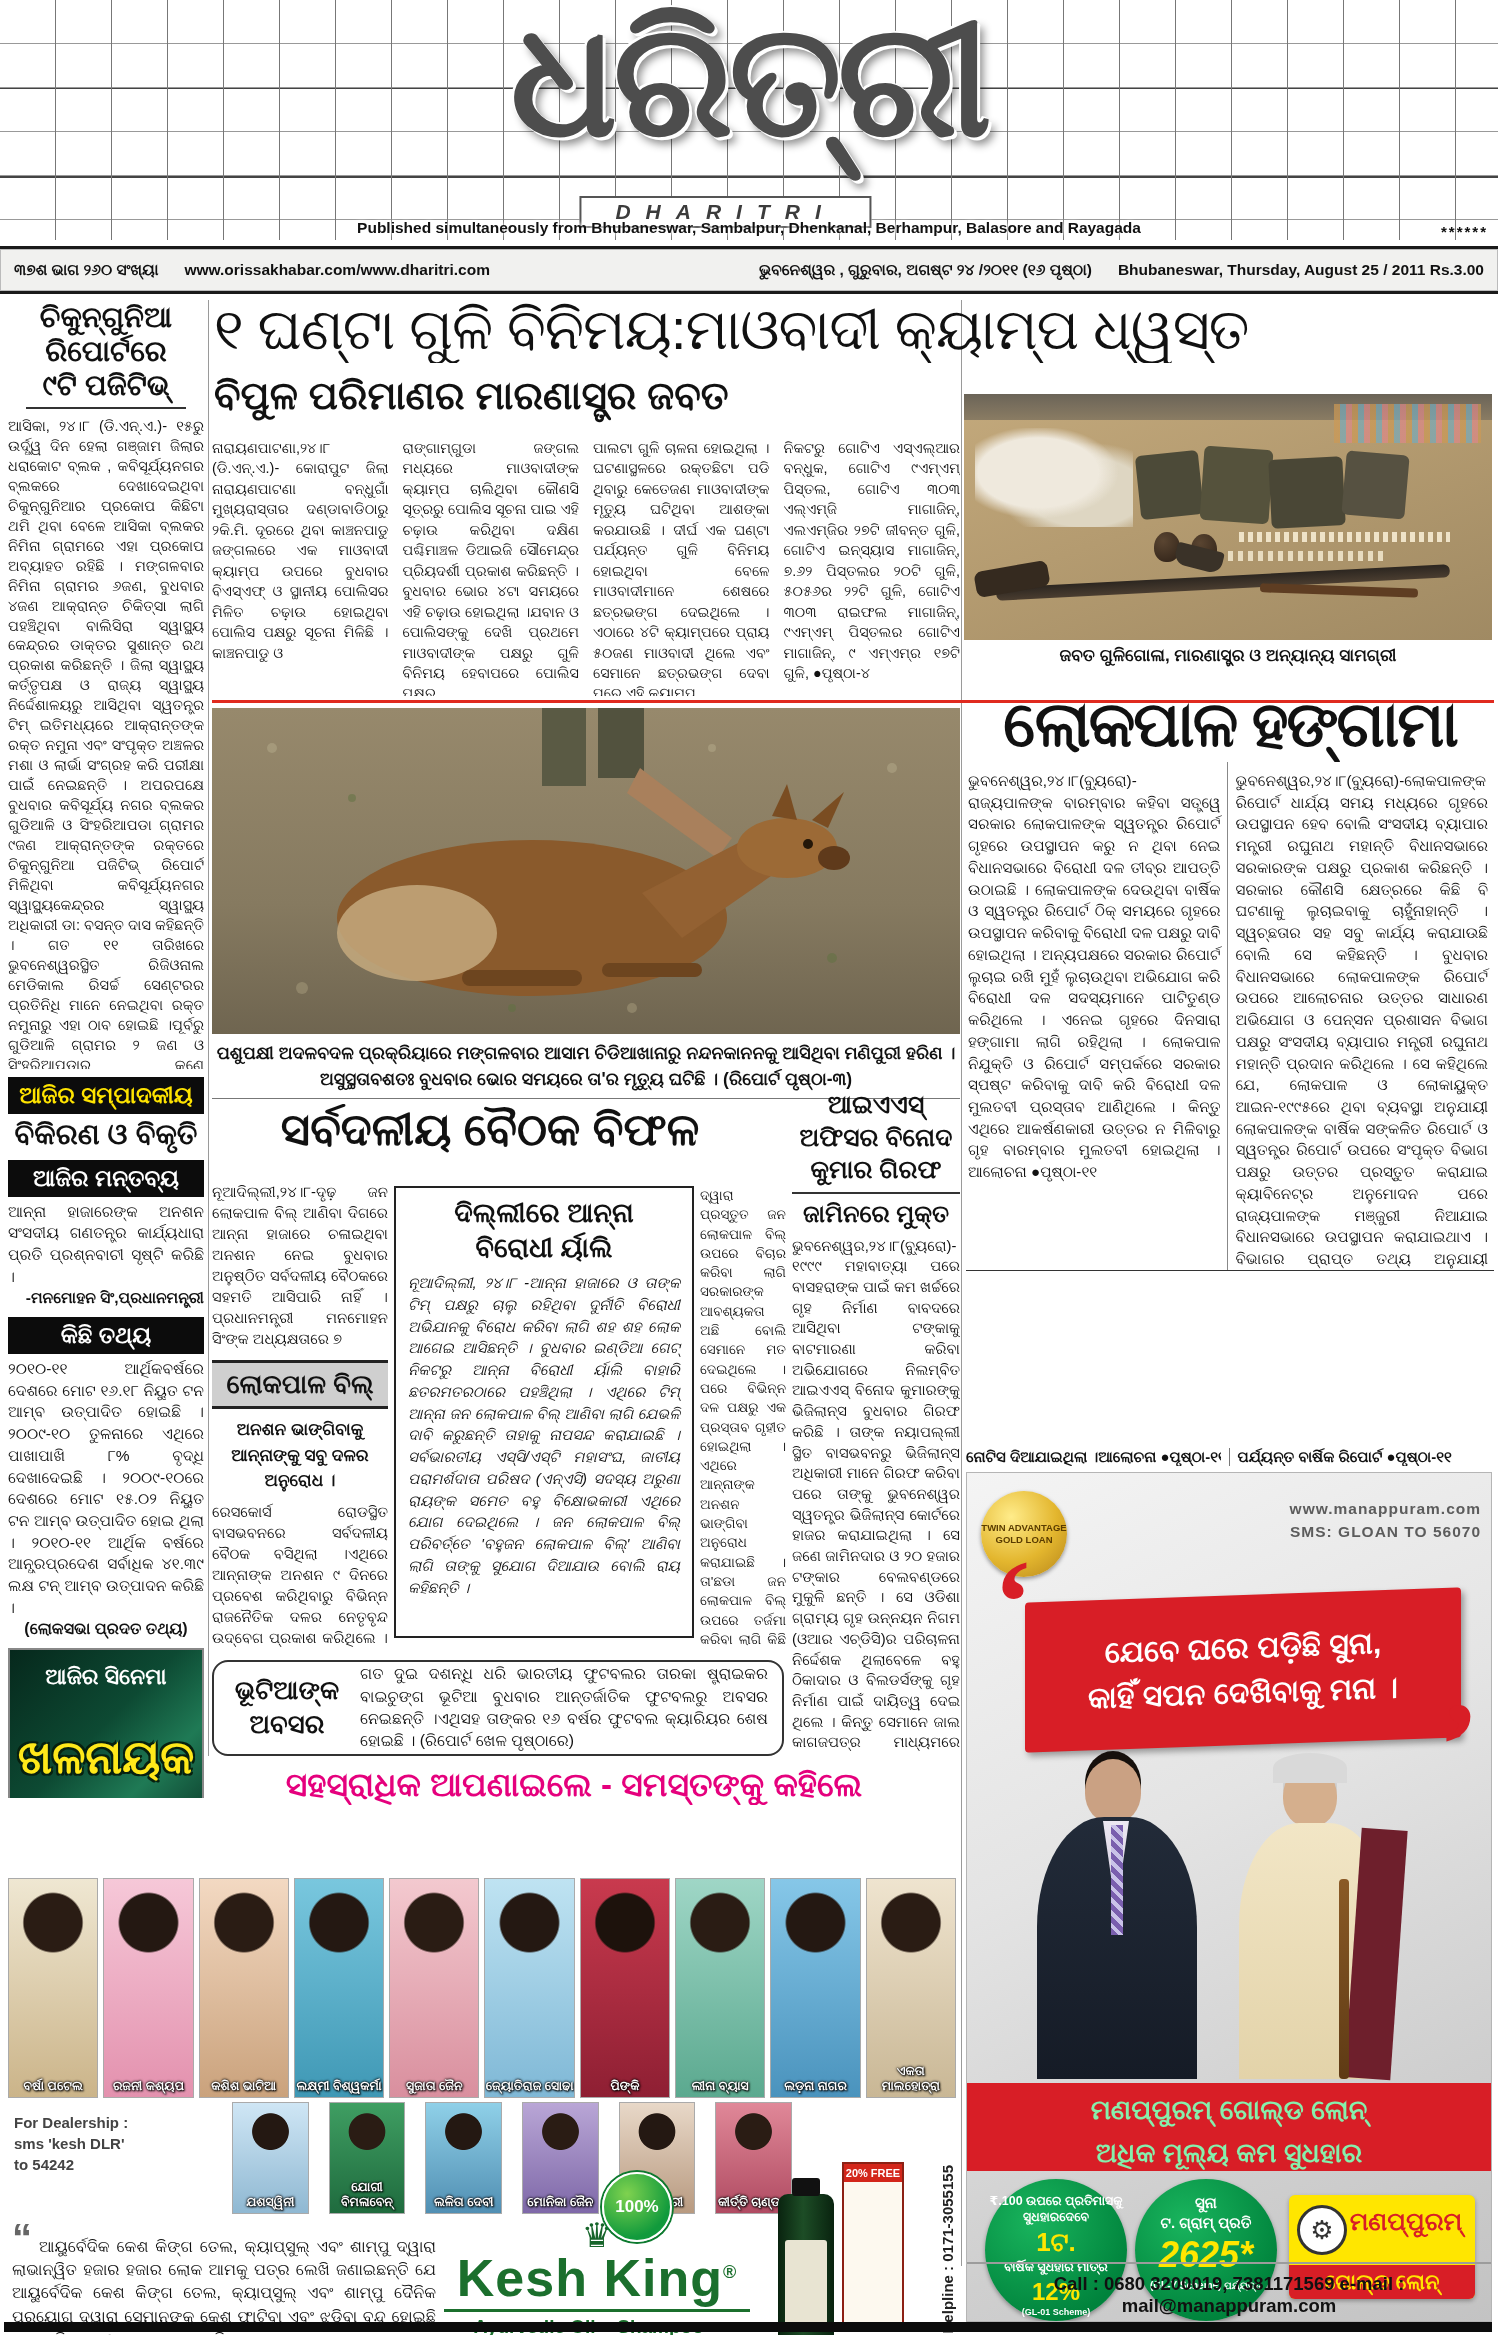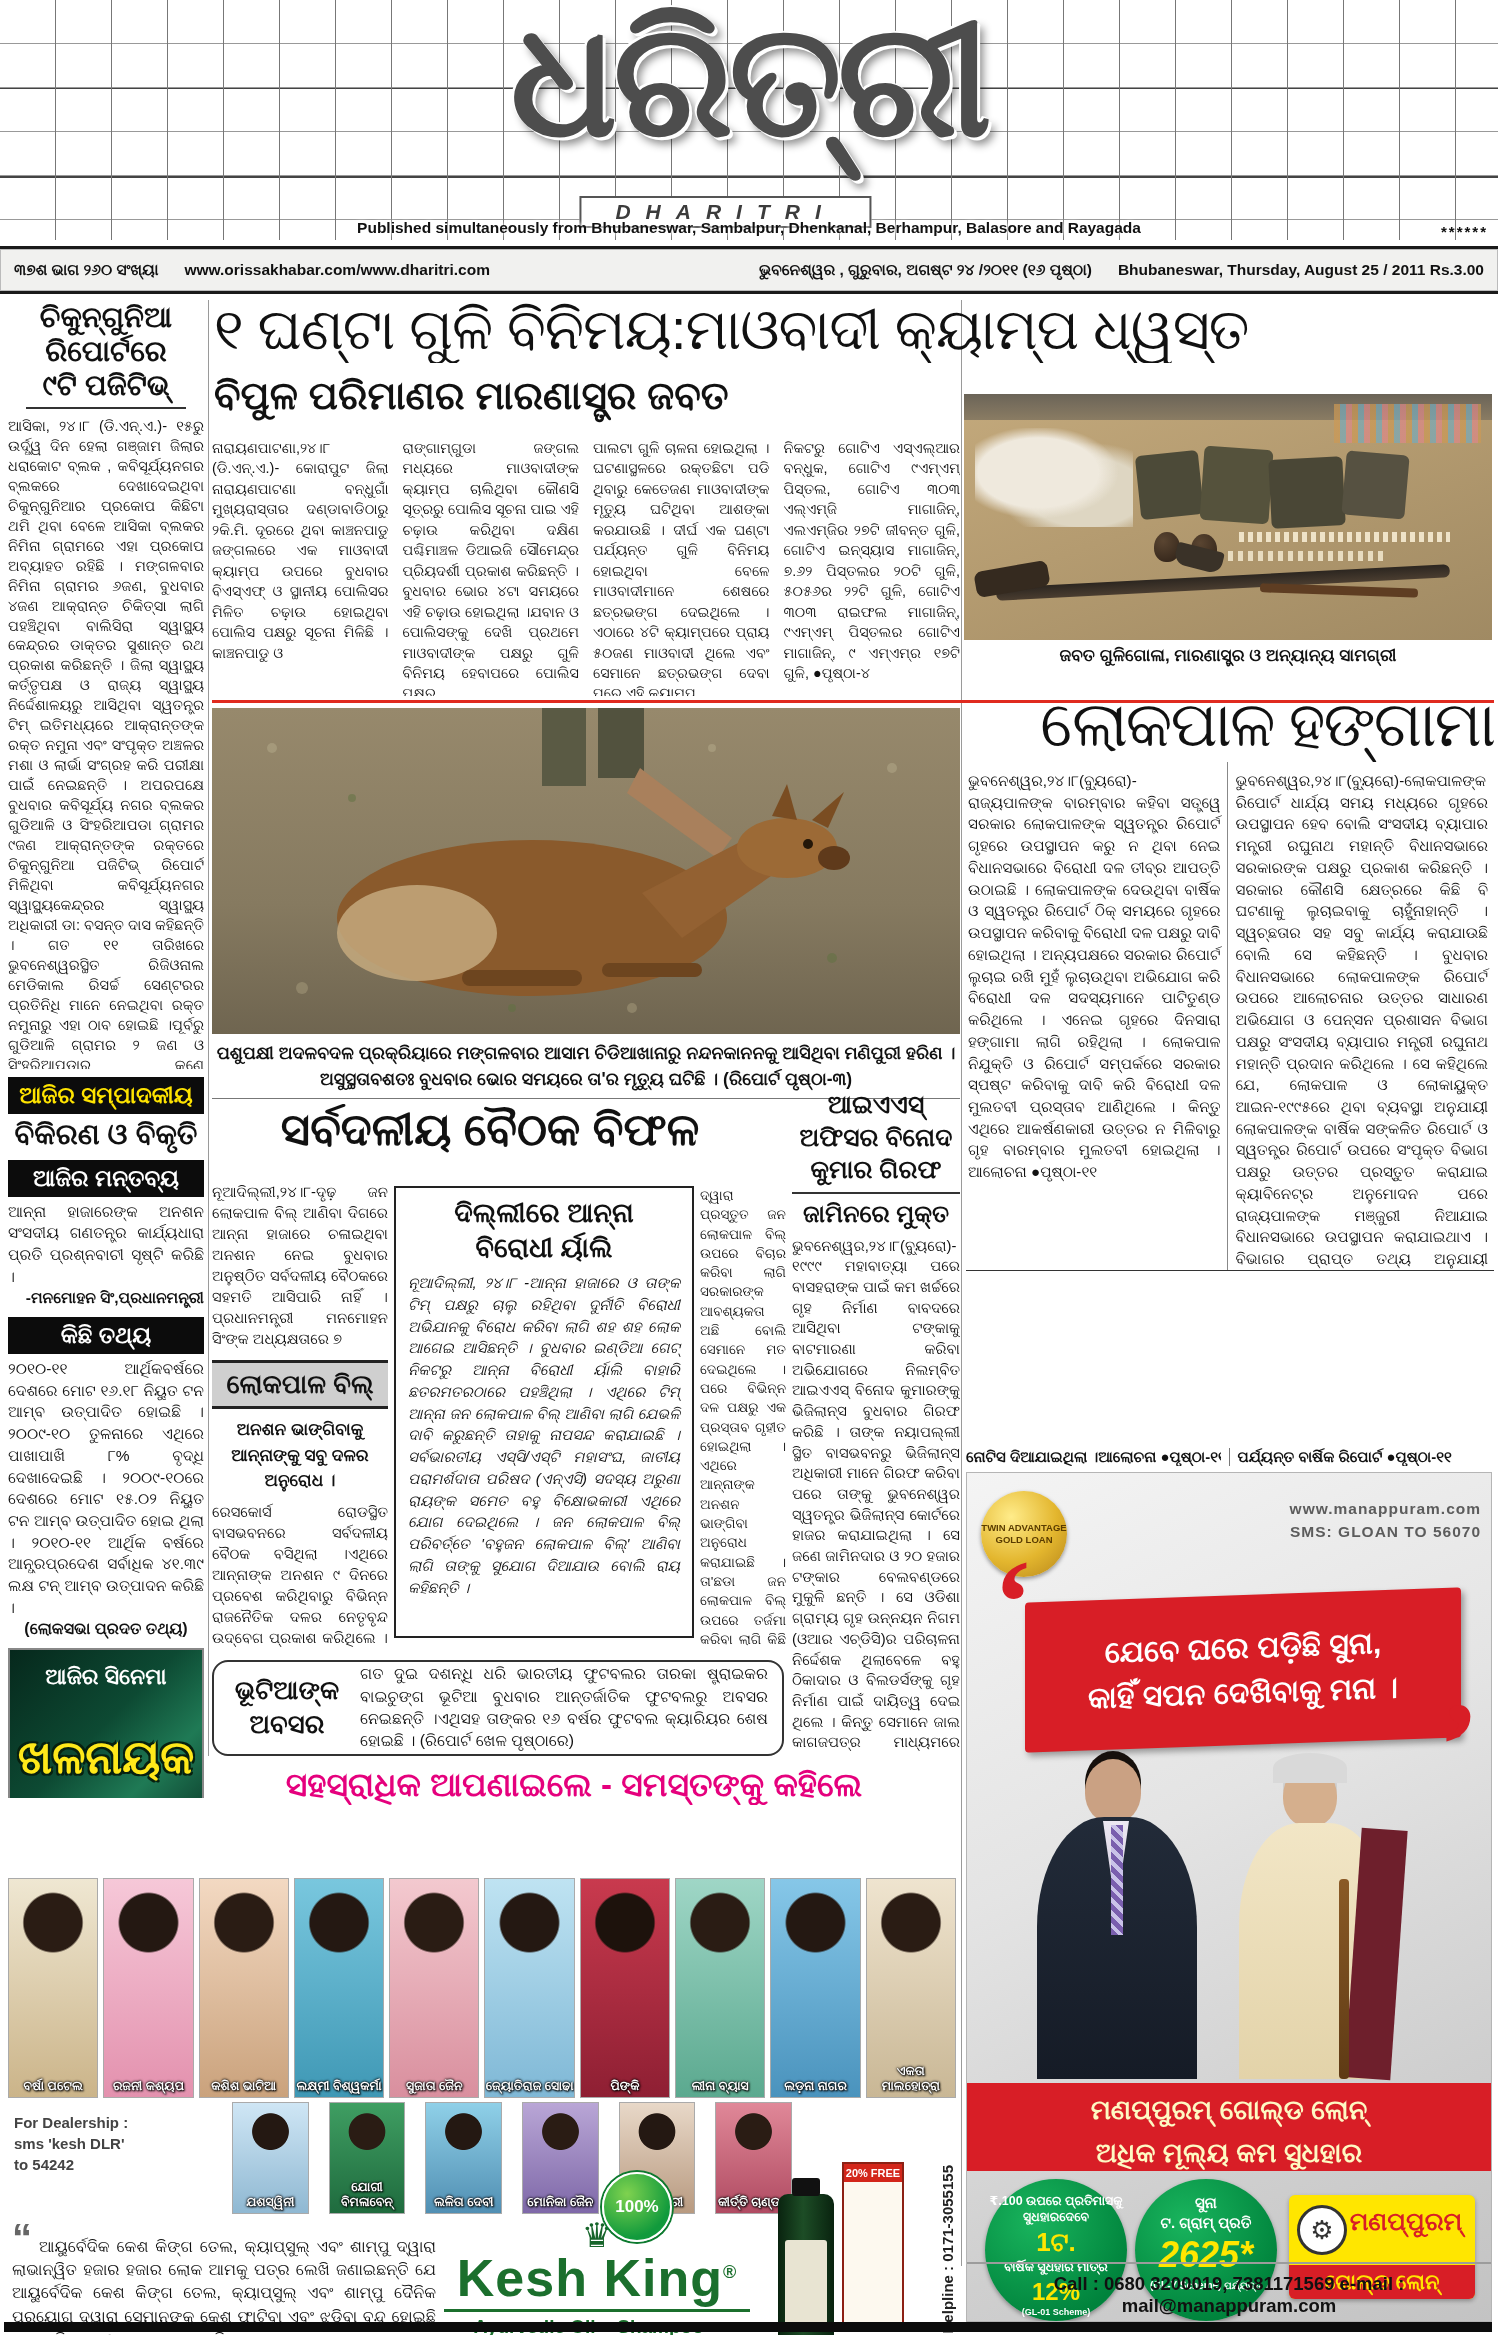--- a/index.html
+++ b/index.html
@@ -65,21 +65,21 @@
   #weapons{left:964px;top:394px;width:528px;height:246px;background:
      linear-gradient(160deg,#c3a97c 0%,#b49b70 45%,#a08a63 100%);overflow:hidden;}
   #wcaption{left:964px;top:646px;width:528px;text-align:center;font-weight:800;font-size:17px;}
 
   
   #deer{left:212px;top:708px;width:748px;height:326px;overflow:hidden;}
   #deercap{left:212px;top:1040px;width:748px;font-size:17.5px;font-weight:800;line-height:1.5;}
 
   
   #lokpal{left:966px;top:688px;width:528px;}
-  #lokpal .big{font-size:63px;font-weight:400;text-align:right;letter-spacing:-2px;white-space:nowrap;overflow:hidden;}
+  #lokpal .big{font-size:63px;font-weight:700;text-align:center;letter-spacing:-2px;white-space:nowrap;overflow:hidden;}
   #lok-subs{display:flex;margin-top:8px;border-bottom:1px solid #888;padding-bottom:8px;}
   #lok-subs>div{flex:1;text-align:center;font-size:28px;font-weight:800;line-height:1.25;padding:0 4px;}
   #lok-subs>div+div{border-left:1px solid #888;}
   #lok-cols{display:flex;height:508px;overflow:hidden;border-bottom:1px solid #333;}
   #lok-cols p{flex:1;margin:0;padding:8px 6px 0 2px;font-size:15.2px;line-height:1.43;text-align:justify;}
   #lok-cols p+p{border-left:1px solid #888;padding-left:8px;}
 
   
   #sarb-h{left:212px;top:1104px;width:556px;text-align:center;font-size:45px;font-weight:900;white-space:nowrap;overflow:hidden;}
   .colp{font-size:14.8px;line-height:1.42;text-align:justify;margin:0;}
@@ -147,21 +147,21 @@
      transform:rotate(-18deg);z-index:-1;}
   #adweb{position:absolute;right:10px;top:24px;text-align:right;font-size:15.5px;font-weight:700;
      color:#5c5c5c;letter-spacing:1px;line-height:1.5;}
   .bigq{position:absolute;font-size:120px;font-weight:900;color:#d81e26;font-family:"Liberation Serif",serif;line-height:1;}
   #ribbon{position:absolute;left:58px;top:122px;width:436px;height:150px;background:#d81e26;
      border-radius:4px;transform:skewY(-2deg);color:#fff;display:flex;flex-direction:column;
      justify-content:center;text-align:center;font-size:30px;font-weight:900;line-height:1.5;
      box-shadow:3px 4px 6px rgba(0,0,0,.35);}
   #men{position:absolute;left:0;right:0;top:286px;height:320px;}
   .head{position:absolute;border-radius:50% 50% 46% 46%;}
-  #redband{position:absolute;left:0;right:0;top:610px;height:88px;background:#d81e26;color:#fef9c3;
+  #redband{position:absolute;left:0;right:0;top:610px;height:88px;background:#d81e26;color:#86efac;
      text-align:center;font-size:27px;font-weight:900;line-height:1.6;padding-top:6px;box-sizing:border-box;}
   .gcirc{position:absolute;width:142px;height:142px;border-radius:50%;
      background:radial-gradient(circle at 35% 30%,#19b45d,#00833c 75%);color:#fff;text-align:center;
      font-size:12.5px;font-weight:800;line-height:1.3;padding-top:14px;box-sizing:border-box;
      box-shadow:0 2px 4px rgba(0,0,0,.35);}
   .gcirc .yel{color:#ffe600;font-weight:900;}
   #mlogo{position:absolute;left:322px;top:722px;width:186px;height:104px;background:#ffe600;
      border-radius:6px;box-shadow:0 2px 4px rgba(0,0,0,.3);overflow:hidden;text-align:center;}
   #mlogo .emb{position:absolute;left:8px;top:10px;width:44px;height:44px;border-radius:50%;background:#fff;
      border:3px solid #333;font-size:26px;line-height:44px;color:#333;}

